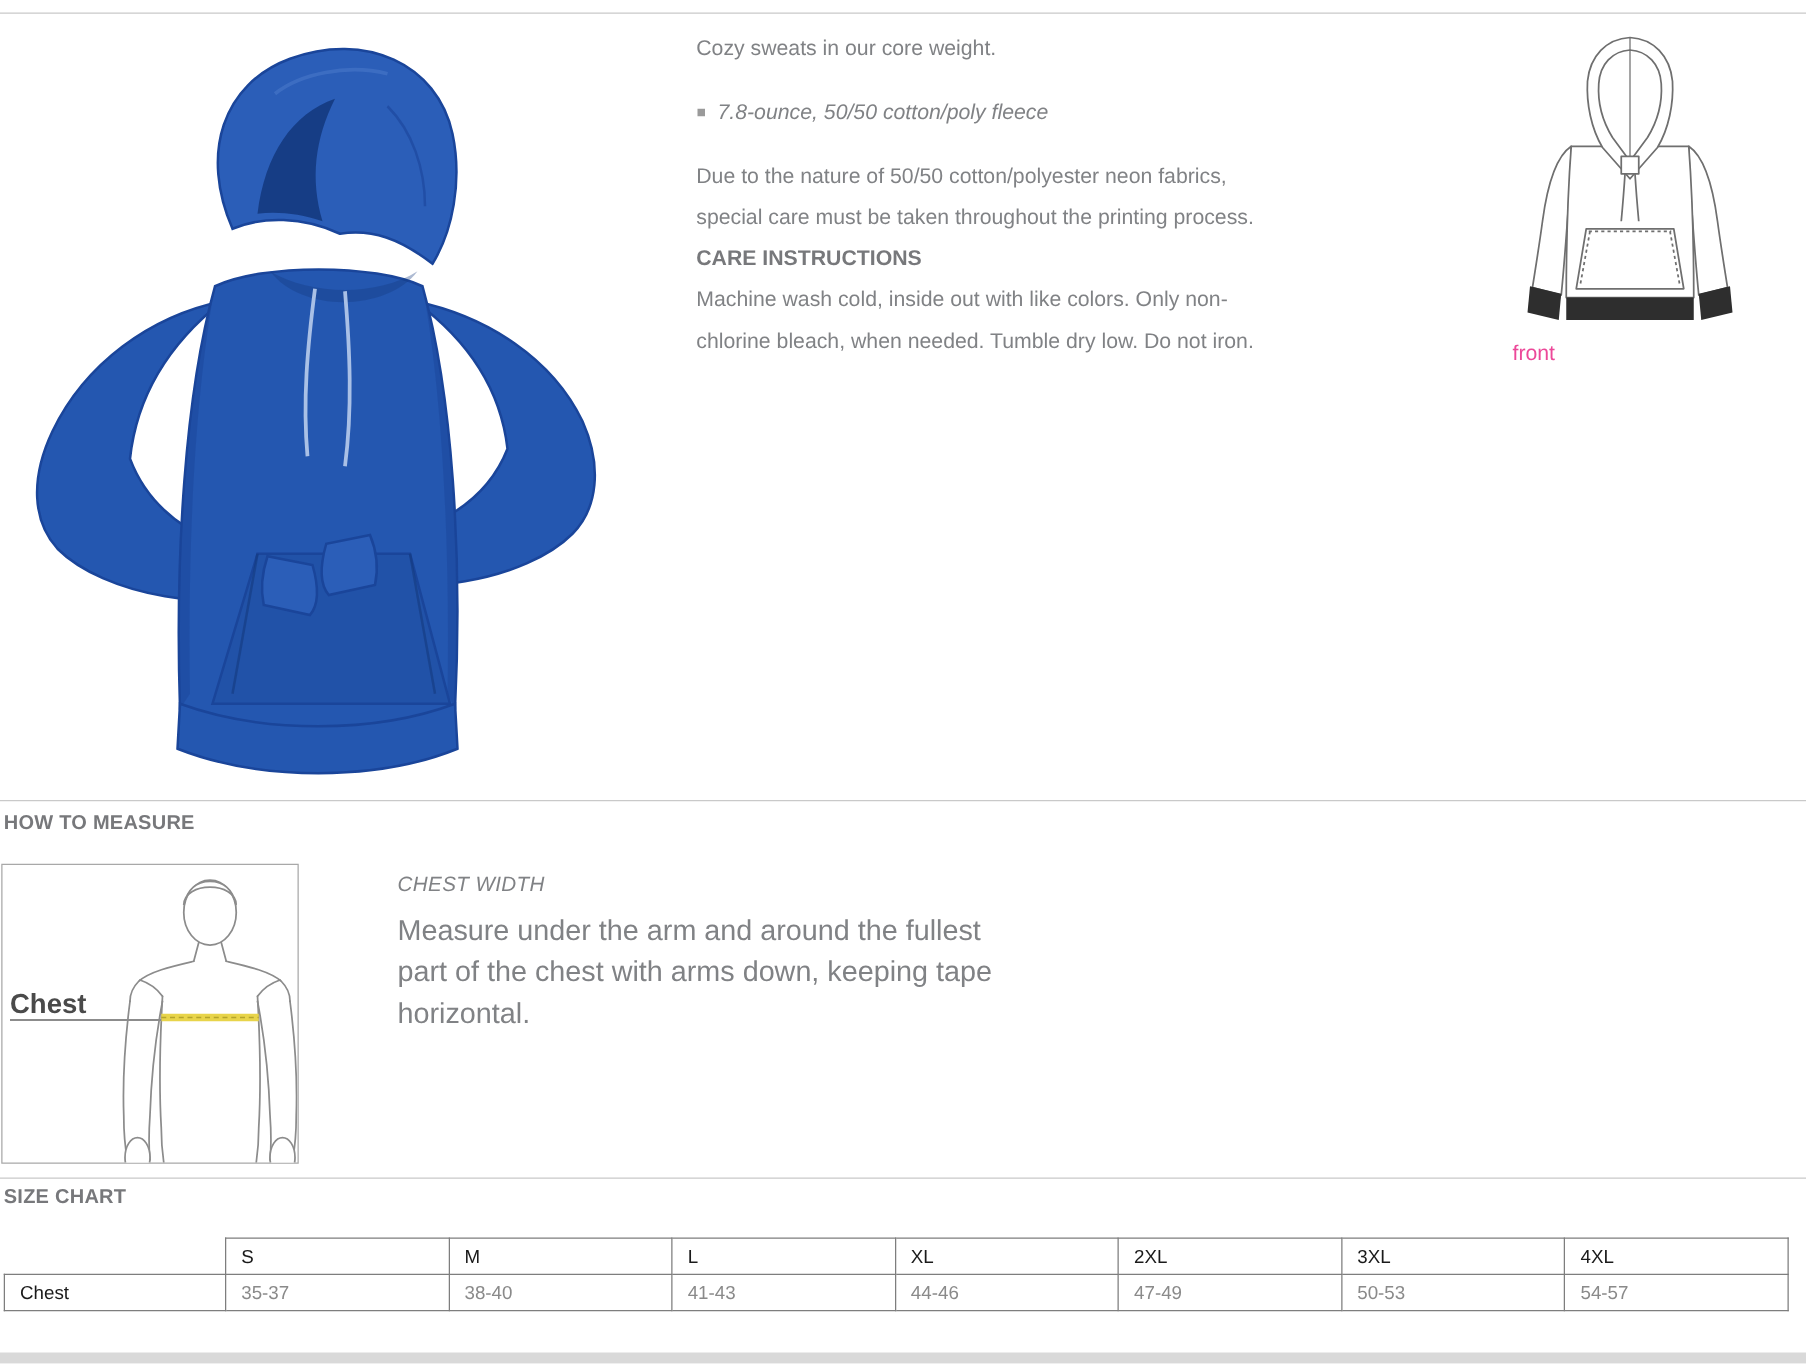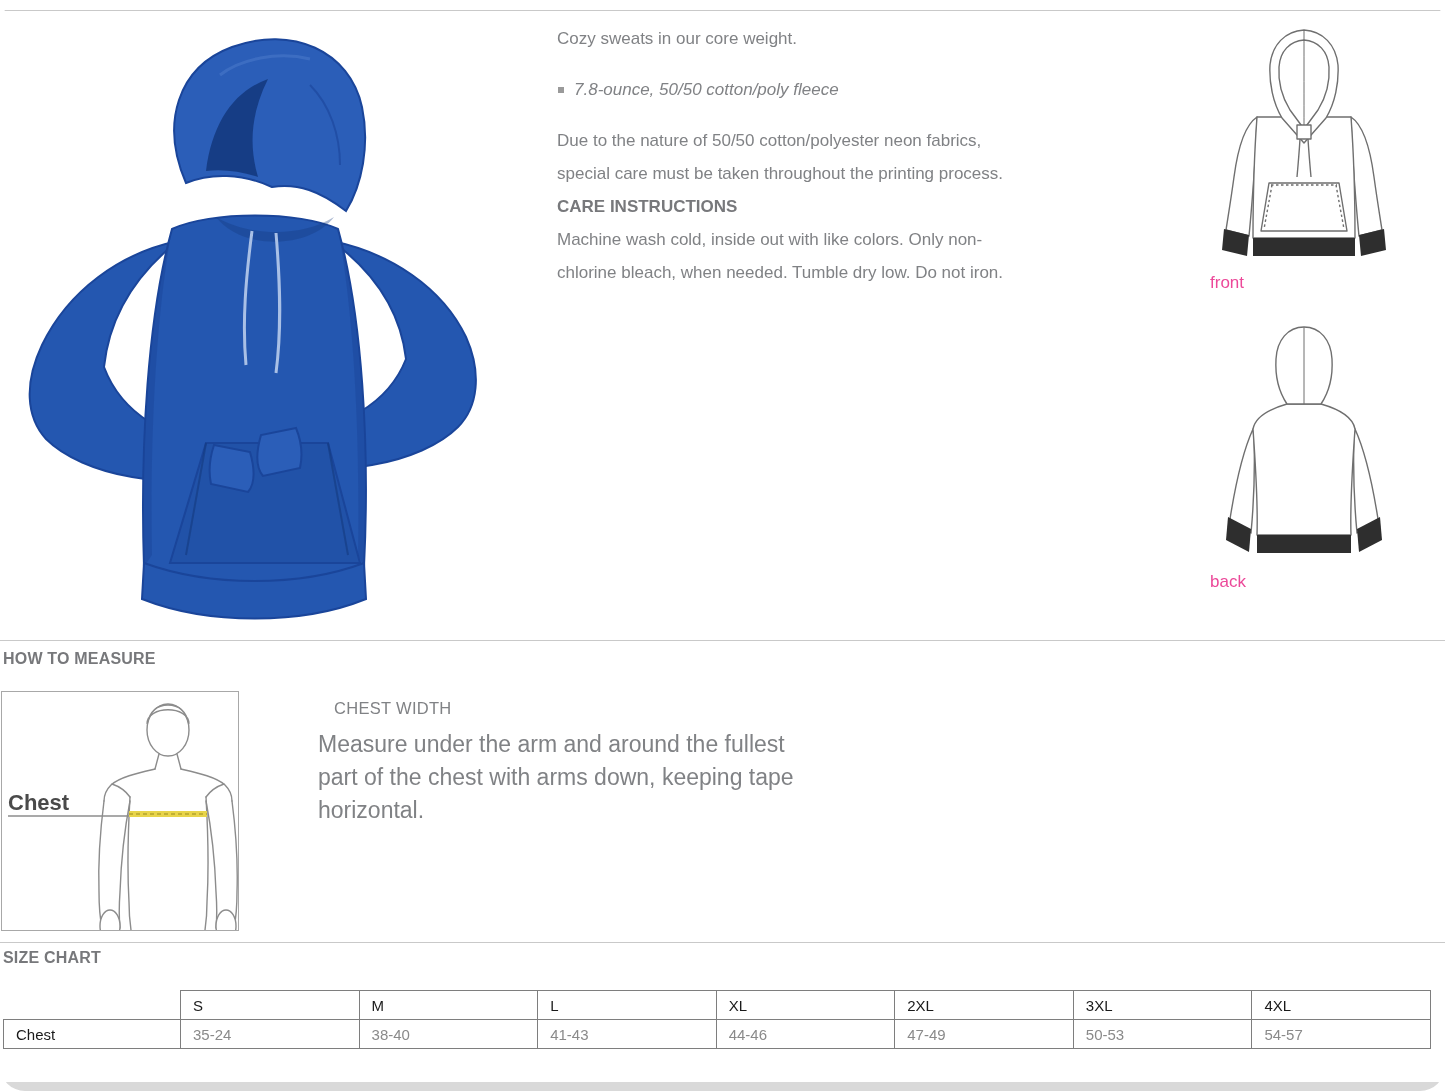--- a/index.html
+++ b/index.html
@@ -4,21 +4,20 @@
 <style>
   * { box-sizing: border-box; }
   html, body { margin: 0; padding: 0; background: #ffffff; }
   body { font-family: "Liberation Sans", sans-serif; }
   .page {
     position: relative;
     width: 1445px;
     height: 1091px;
     background: #ffffff;
     overflow: hidden;
-    border-radius: 25px;
   }
   .rule {
     position: absolute;
     left: 0;
     width: 1445px;
     height: 0;
     border-top: 1px solid #c9c9c9;
   }
   #rule-top { top: 10px; }
   #rule-measure { top: 640px; }
@@ -91,22 +90,23 @@
   .measure-box svg { width: 236px; height: 238px; display: block; }
   .measure-info {
     position: absolute;
     left: 318px; top: 697px;
     width: 505px;
     color: #808285;
   }
   .measure-title {
     font-size: 16.5px;
     letter-spacing: 0.3px;
-    margin: 0 0 9px 16px;
+    margin: 0 0 9px 0;
     line-height: 22px;
+    font-style: italic;
   }
   .measure-text { font-size: 23px; line-height: 33px; margin: 0; }
 
   
   .sizetable {
     position: absolute;
     left: 3px; top: 990px;
     width: 1428px;
     border-collapse: collapse;
     table-layout: fixed;
@@ -209,39 +209,20 @@
           <path d="M88,100 L102,100 L102,114 L88,114 Z"></path>
           <path d="M91,114 C90,130 89,141 88,152" fill="none"></path>
           <path d="M99,114 C100,130 101,141 102,152" fill="none"></path>
         </g>
 
         <path d="M15,204 L40,210 L38,231 L13,225 Z" fill="#2e2e2e"></path>
         <path d="M175,204 L150,210 L152,231 L177,225 Z" fill="#2e2e2e"></path>
         <path d="M44,213 L146,213 L146,231 L44,231 Z" fill="#2e2e2e"></path>
       </svg>
       <div class="view-label">front</div>
-    </div>
-    <div id="back-view">
-      <svg class="view-img" viewBox="0 0 190 250" width="192" height="250">
-        <g stroke="#6f6f6f" stroke-width="1.4" fill="#ffffff" stroke-linejoin="round">
-
-          <path d="M44,110 C34,132 27,162 21,200 L42,214 C45,182 46,150 45,118 Z"></path>
-          <path d="M146,110 C156,132 163,162 169,200 L148,214 C145,182 144,150 145,118 Z"></path>
-
-          <path d="M78,85 C57,91 46,99 44,110 C47,152 49,186 48,216 L142,216 C141,186 143,152 146,110 C144,99 133,91 112,85 Z"></path>
-
-          <path d="M95,8 C79,8 68,21 67,40 C66,57 70,73 78,85 L112,85 C120,73 124,57 123,40 C122,21 111,8 95,8 Z"></path>
-          <path d="M95,8 L95,85" fill="none" stroke-width="1"></path>
-        </g>
-
-        <path d="M19,198 L42,210 L40,233 L17,221 Z" fill="#2e2e2e"></path>
-        <path d="M171,198 L148,210 L150,233 L173,221 Z" fill="#2e2e2e"></path>
-        <path d="M48,216 L142,216 L142,234 L48,234 Z" fill="#2e2e2e"></path>
-      </svg>
-      <div class="view-label">back</div>
     </div>
   </div>
 
   <div class="rule" id="rule-measure"></div>
   <h2 class="sec-h" id="h-measure">HOW TO MEASURE</h2>
 
   <div class="measure-box">
     <svg viewBox="0 0 236 238">
       <g stroke="#8c8c8c" stroke-width="1.4" fill="#ffffff" stroke-linecap="round">
 
@@ -302,21 +283,21 @@
       <th>S</th>
       <th>M</th>
       <th>L</th>
       <th>XL</th>
       <th>2XL</th>
       <th>3XL</th>
       <th>4XL</th>
     </tr>
     <tr>
       <td class="rowlabel">Chest</td>
-      <td class="val">35-24</td>
+      <td class="val">35-37</td>
       <td class="val">38-40</td>
       <td class="val">41-43</td>
       <td class="val">44-46</td>
       <td class="val">47-49</td>
       <td class="val">50-53</td>
       <td class="val">54-57</td>
     </tr>
   </tbody>
     </table>
 

